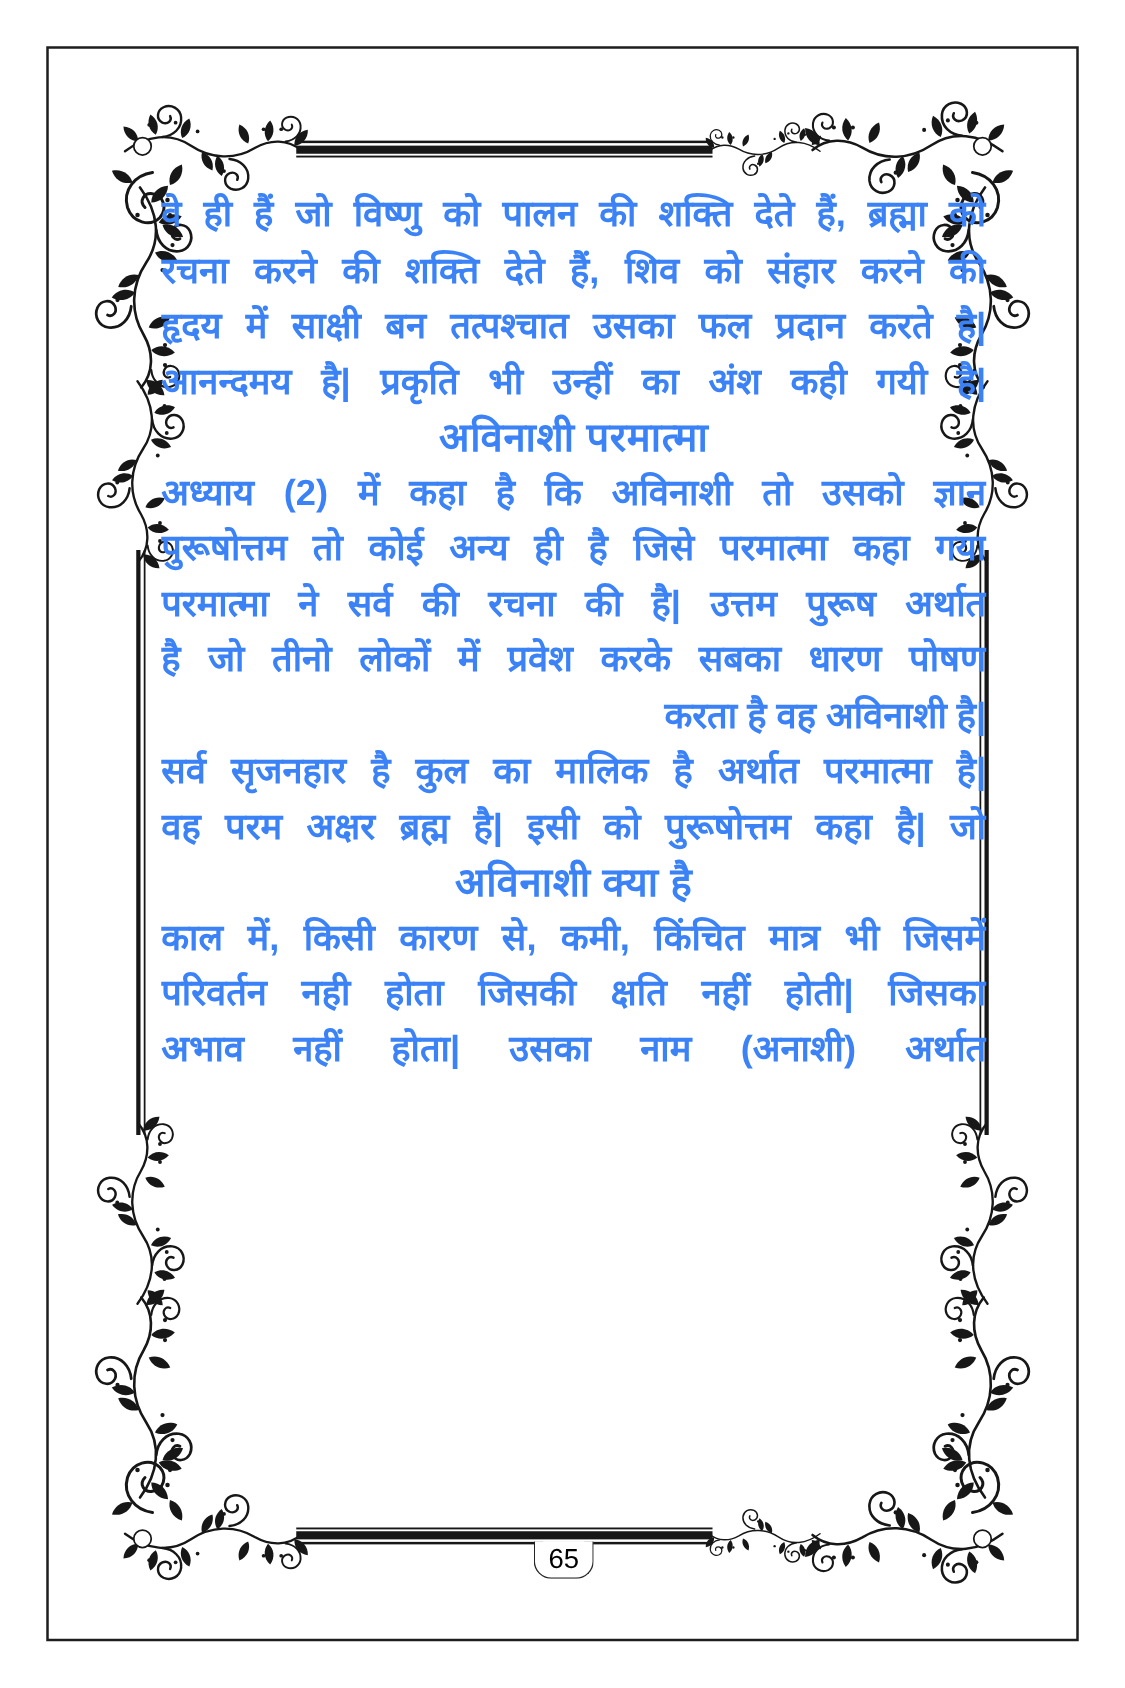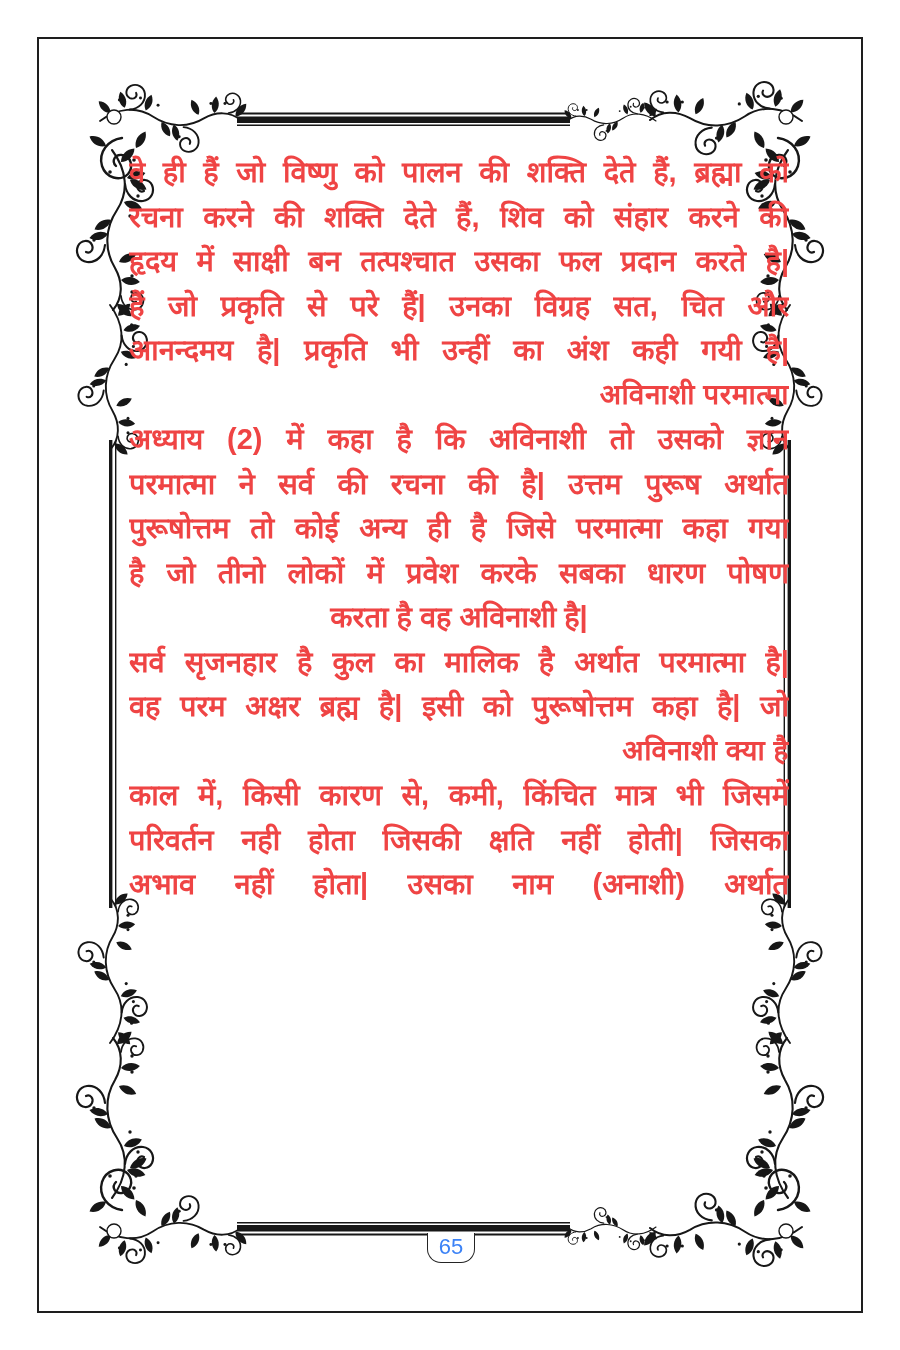--- a/index.html
+++ b/index.html
@@ -8,31 +8,31 @@
     font-family:"Liberation Sans","DejaVu Sans",sans-serif;
     overflow:hidden;
   }
   .outer-border{
     position:absolute;left:37px;top:37px;width:822px;height:1272px;
     border:2px solid #1e1e1e;
   }
   svg.ornament{position:absolute;left:0;top:0;width:900px;height:1350px;}
   .textblock{
     position:absolute;left:129px;top:150px;width:660px;
-    color:#ef4444;font-weight:700;font-size:29px;
+    color:#3b82f6;font-weight:700;font-size:29px;
   }
   .line{height:44.5px;line-height:44.5px;overflow:hidden;}
   .l-body{text-align:justify;text-align-last:justify;}
-  .l-head{text-align:right;font-size:28px;letter-spacing:0.5px;}
-  .l-short{text-align:center;}
+  .l-head{text-align:center;font-size:32px;letter-spacing:0.5px;}
+  .l-short{text-align:right;}
   .pagenum-box{
     position:absolute;left:427px;top:1233px;width:46px;height:29px;
     background:#ffffff;border:1.6px solid #242424;border-top:none;
     border-radius:0 0 14px 14px;text-align:center;
-    font-size:22px;line-height:28px;color:#3b82f6;font-weight:400;
+    font-size:22px;line-height:28px;color:#000000;font-weight:400;
   }
 </style>
 </head>
 <body>
 
 <div class="outer-border"></div>
 
 <svg class="ornament" viewBox="0 0 900 1350" aria-hidden="true">
   <defs>
     <path id="leaf" d="M0 0 C5 -5, 5.5 -13, 0 -19 C-5.5 -13, -5 -5, 0 0 Z" fill="#171717"></path>
@@ -96,26 +96,25 @@
   <rect x="109" y="440" width="3.4" height="468" fill="#171717"></rect>
   <rect x="115" y="440" width="1.4" height="468" fill="#171717"></rect>
   <rect x="787.6" y="440" width="3.4" height="468" fill="#171717"></rect>
   <rect x="783.6" y="440" width="1.4" height="468" fill="#171717"></rect>
 </svg>
 
 <div class="textblock">
   <div class="line l-body">वे ही हैं जो विष्णु को पालन की शक्ति देते हैं, ब्रह्मा को</div>
   <div class="line l-body">रचना करने की शक्ति देते हैं, शिव को संहार करने की</div>
   <div class="line l-body">हृदय में साक्षी बन तत्पश्चात उसका फल प्रदान करते है|</div>
-  <div class="line l-body">हैं जो प्रकृति से परे हैं| उनका विग्रह सत, चित और</div>
   <div class="line l-body">आनन्दमय है| प्रकृति भी उन्हीं का अंश कही गयी है|</div>
   <div class="line l-head">अविनाशी परमात्मा</div>
   <div class="line l-body">अध्याय (2) में कहा है कि अविनाशी तो उसको ज्ञान</div>
+  <div class="line l-body">पुरूषोत्तम तो कोई अन्य ही है जिसे परमात्मा कहा गया</div>
   <div class="line l-body">परमात्मा ने सर्व की रचना की है| उत्तम पुरूष अर्थात</div>
-  <div class="line l-body">पुरूषोत्तम तो कोई अन्य ही है जिसे परमात्मा कहा गया</div>
   <div class="line l-body">है जो तीनो लोकों में प्रवेश करके सबका धारण पोषण</div>
   <div class="line l-short">करता है वह अविनाशी है|</div>
   <div class="line l-body">सर्व सृजनहार है कुल का मालिक है अर्थात परमात्मा है|</div>
   <div class="line l-body">वह परम अक्षर ब्रह्म है| इसी को पुरूषोत्तम कहा है| जो</div>
   <div class="line l-head">अविनाशी क्या है</div>
   <div class="line l-body">काल में, किसी कारण से, कमी, किंचित मात्र भी जिसमें</div>
   <div class="line l-body">परिवर्तन नही होता जिसकी क्षति नहीं होती| जिसका</div>
   <div class="line l-body">अभाव नहीं होता| उसका नाम (अनाशी) अर्थात</div>
 </div>
 

